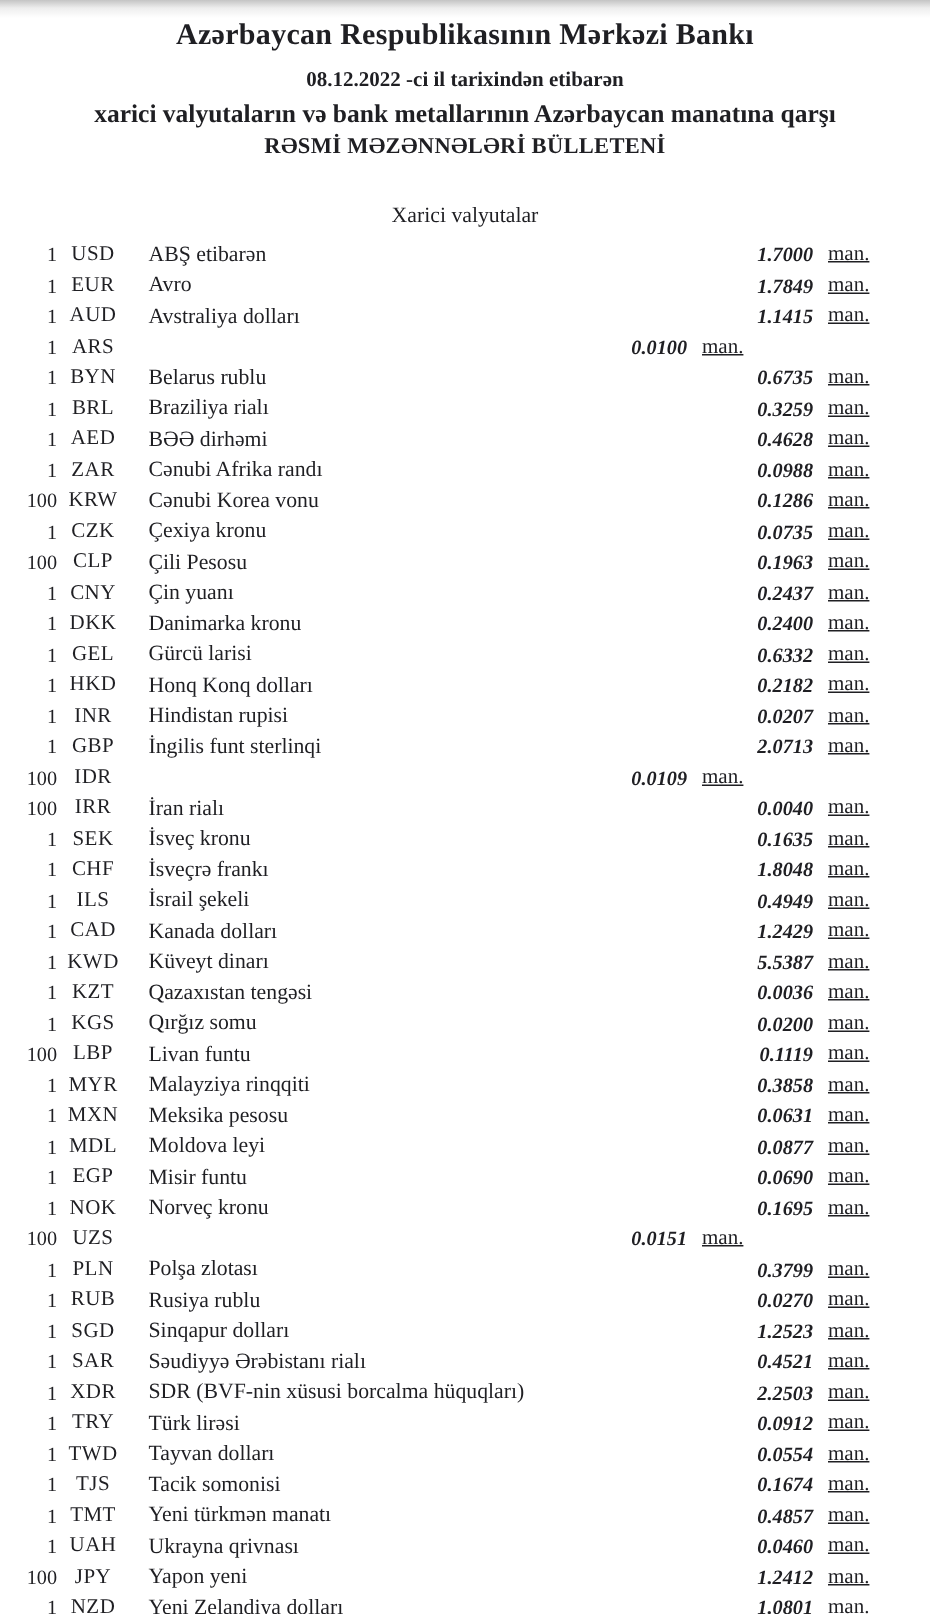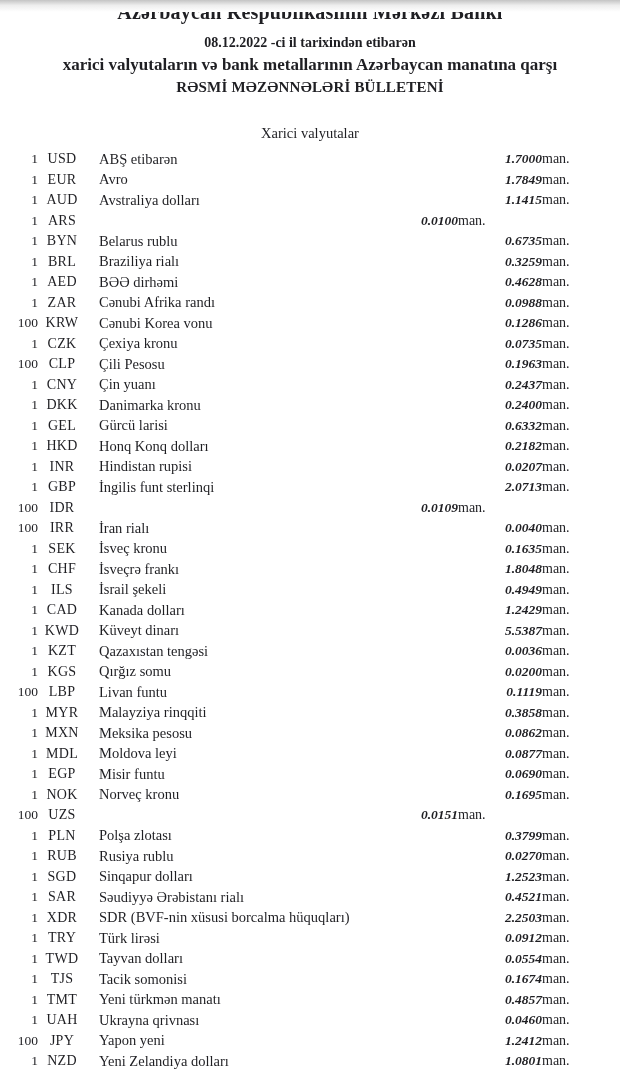--- a/index.html
+++ b/index.html
@@ -16,20 +16,21 @@
     position: relative;
   }
   .page-edge {
     position: absolute;
     top: 0; left: 0; right: 0;
     height: 12px;
     background: linear-gradient(#c4c4c4 0%, #eeeeee 45%, #ffffff 100%);
     pointer-events: none;
   }
   .header {
+    padding-top: 11px;
     text-align: center;
   }
   .bank-name {
     font-size: 20px;
     line-height: 24px;
     font-weight: bold;
     letter-spacing: 0.2px;
   }
   .date-line {
     margin-top: 10px;
@@ -82,21 +83,23 @@
     white-space: nowrap;
     overflow: hidden;
   }
   .rate {
     text-align: right;
     font-size: 13.5px;
     font-weight: bold;
     font-style: italic;
   }
   .unit {
+    padding-left: 10px;
     font-size: 14px;
+    text-decoration: underline;
   }
 </style>
 </head>
 <body>
 
 <div class="page-edge"></div>
 
 <div class="header">
   <div class="bank-name">Azərbaycan Respublikasının Mərkəzi Bankı</div>
   <div class="date-line">08.12.2022 -ci il tarixindən etibarən</div>
@@ -298,21 +301,21 @@
     <span class="qty">1</span>
     <span class="code">MYR</span>
     <span class="name">Malayziya rinqqiti</span>
     <span class="rate">0.3858</span>
     <span class="unit">man.</span>
   </div>
     <div class="row">
     <span class="qty">1</span>
     <span class="code">MXN</span>
     <span class="name">Meksika pesosu</span>
-    <span class="rate">0.0862</span>
+    <span class="rate">0.0631</span>
     <span class="unit">man.</span>
   </div>
     <div class="row">
     <span class="qty">1</span>
     <span class="code">MDL</span>
     <span class="name">Moldova leyi</span>
     <span class="rate">0.0877</span>
     <span class="unit">man.</span>
   </div>
     <div class="row">

